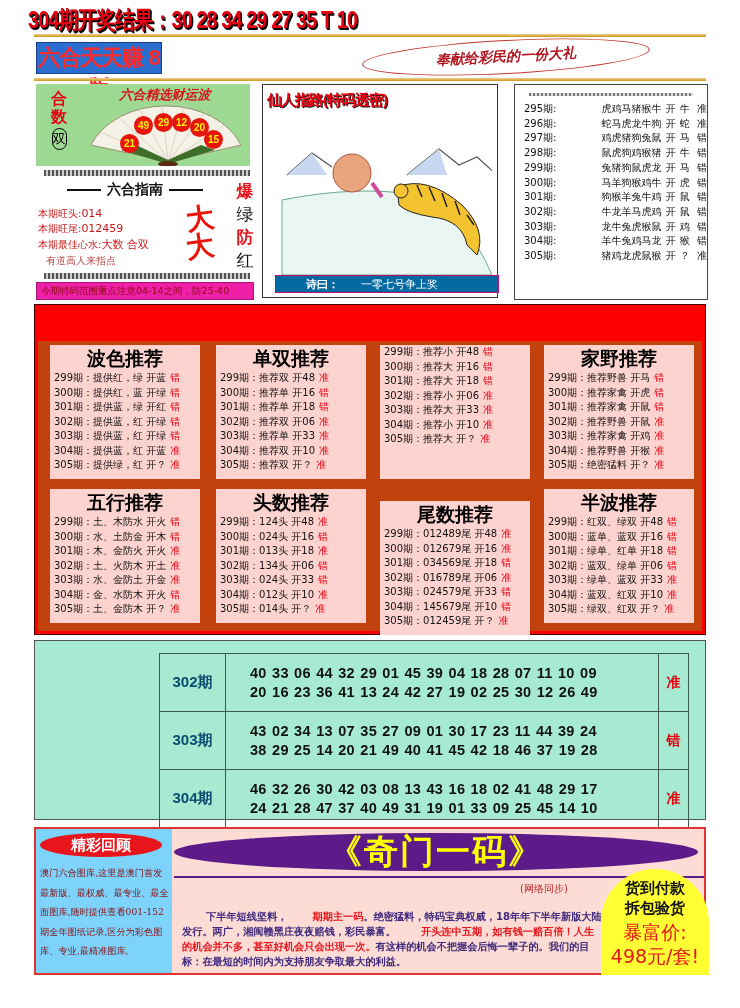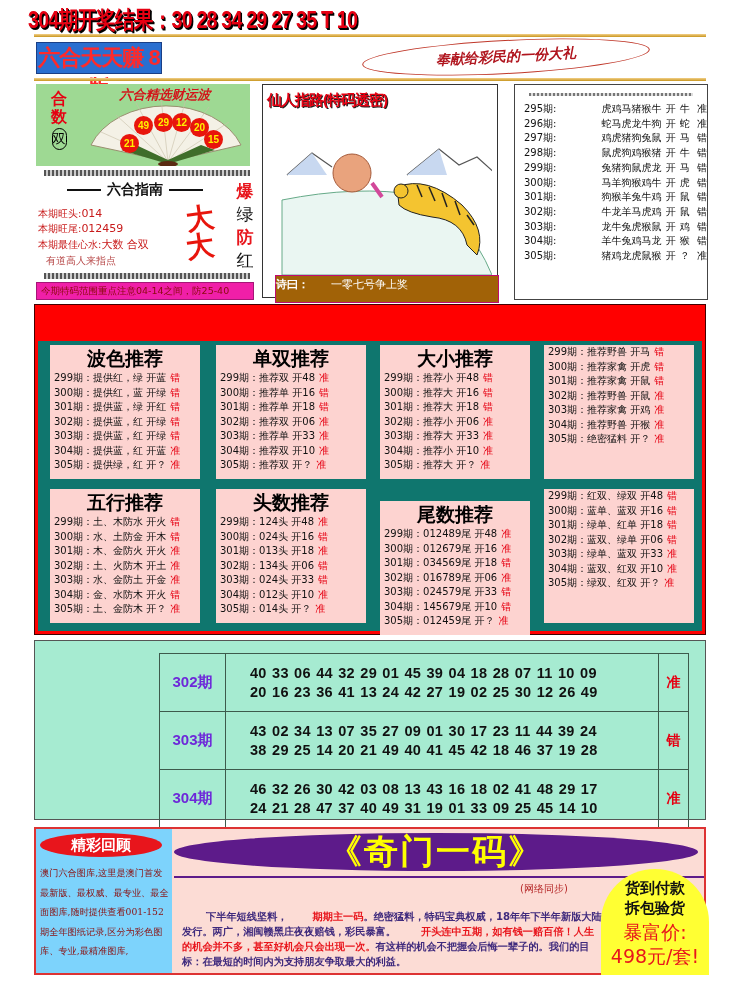--- a/index.html
+++ b/index.html
@@ -24,51 +24,51 @@
   .guide-line { position: absolute; left: 38px; font-size: 10px; color: #c81a1a; white-space: nowrap; }
   .guide-line .v { color: #c81a1a; font-size: 11px; }
   .guide-hint { position: absolute; left: 46px; top: 254px; font-size: 10px; color: #b64545; }
   .big-da { position: absolute; left: 186px; font-size: 28px; font-weight: bold; color: #e8150c; font-family: "DejaVu Serif", serif; transform: rotate(-8deg); }
   .bao-col { position: absolute; left: 234px; top: 180px; width: 22px; text-align: center; font-size: 17px; line-height: 23px; font-family: "DejaVu Serif", serif; }
   .pink-bar { position: absolute; left: 36px; top: 282px; width: 218px; height: 18px; background: #f01fa8; border: 1px solid #a51677; color: #8a0a0a; font-size: 9.5px; line-height: 16px; padding-left: 4px; white-space: nowrap; }
 
   
   .immortal { position: absolute; left: 262px; top: 84px; width: 236px; height: 214px; border: 1px solid #333; background: #fff; }
   .immortal-title { position: absolute; left: 4px; top: 6px; font-weight: bold; font-size: 15px; color: #e60012; font-family: "Liberation Sans", sans-serif; text-shadow: 1px 1px 0 #222; letter-spacing: -1px; }
-  .poem-bar { position: absolute; left: 12px; top: 190px; width: 224px; height: 28px; background: #a16207; color: #fff; font-size: 11px; line-height: 18px; border: 1px solid #bf0c70; }
+  .poem-bar { position: absolute; left: 12px; top: 190px; width: 224px; height: 18px; background: #0369a1; color: #fff; font-size: 11px; line-height: 18px; padding-left: 30px; border: 1px solid #bf0c70; }
   .poem-bar .k { margin-right: 22px; font-weight: bold; }
 
   
   .zodiac { position: absolute; left: 514px; top: 84px; width: 194px; height: 216px; border: 1px solid #444; background: #fff; }
   .zodiac-head { height: 30px; background: #2a64c9; color: #e8150c; font-weight: bold; font-size: 21px; line-height: 30px; text-align: center; text-shadow: 1px 1px 0 #fff; letter-spacing: 1px; }
   .zodiac-wavy { margin: 8px 14px 6px; height: 3px; background: repeating-linear-gradient(90deg, #777 0 2px, #ddd 2px 4px); }
   .zodiac-row { font-size: 10px; line-height: 14.7px; padding-left: 9px; white-space: nowrap; color: #111; display: flex; }
   .zodiac-row .p { width: 38px; }
   .zodiac-row .s { width: 82px; margin-left: 45px; }
   .zodiac-row .k { width: 18px; }
   .zodiac-row .o { width: 22px; }
 
   
   .rec-section { position: absolute; left: 34px; top: 304px; width: 672px; height: 331px; background: #ff0000; border: 1px solid #400; }
   .rec-banner { height: 36px; text-align: center; color: #fff; font-family: "DejaVu Serif", serif; font-weight: bold; font-style: italic; font-size: 22px; line-height: 36px; letter-spacing: 6px; text-shadow: 1px 1px 0 #000, -1px -1px 0 #000, 1px -1px 0 #000, -1px 1px 0 #000, 2px 2px 0 #000; }
-  .rec-yellow { position: absolute; left: 3px; top: 36px; width: 664px; height: 290px; background: #0f766e; }
+  .rec-yellow { position: absolute; left: 3px; top: 36px; width: 664px; height: 290px; background: #c2410c; }
   .rec-card { position: absolute; width: 150px; height: 134px; background: #fdd3d0; }
   .rec-card h3 { text-align: center; font-size: 19px; font-weight: 900; line-height: 26px; color: #000; font-family: "DejaVu Sans", sans-serif; }
   .rec-row { font-size: 10px; line-height: 14.5px; white-space: nowrap; color: #111; padding-left: 4px; }
   .rec-row .r { color: #e60012; }
 
   
   .lock-section { position: absolute; left: 34px; top: 640px; width: 672px; height: 180px; background: #a6ebd1; border: 1px solid #555; }
   .lock-chars { position: absolute; left: 12px; top: 10px; width: 76px; }
   .lock-chars .ln { font-family: "DejaVu Serif", serif; font-weight: bold; font-size: 32px; line-height: 38px; white-space: nowrap; }
   .lock-chars .a { color: #e8151c; margin-right: 6px; }
   .lock-chars .b { color: #5a2b8e; }
   .lock-table { position: absolute; left: 124px; top: 12px; width: 530px; border-collapse: collapse; }
   .lock-table td { border: 1px solid #3d5a4c; }
-  .lock-period { width: 66px; height: 58px; text-align: center; color: #6d28d9; font-weight: bold; font-size: 15px; font-family: "Liberation Sans", sans-serif; }
+  .lock-period { width: 66px; height: 58px; text-align: center; color: #0c4a6e; font-weight: bold; font-size: 15px; font-family: "Liberation Sans", sans-serif; }
   .lock-nums { padding-left: 24px; font-family: "Liberation Sans", sans-serif; font-weight: bold; font-size: 14.5px; line-height: 19px; color: #111; letter-spacing: 0.3px; word-spacing: 1px; }
   .lock-res { width: 30px; text-align: center; color: #e60012; font-weight: bold; font-size: 14px; }
 
   
   .bottom { position: absolute; left: 34px; top: 827px; width: 672px; height: 148px; border: 2px solid #d33; background: #fcdcd5; }
   .review { position: absolute; left: 0; top: 0; width: 136px; height: 144px; background: #7dd3fc; }
   .review-oval { position: absolute; left: 4px; top: 4px; width: 122px; height: 24px; border-radius: 50%; background: #e8151c; color: #fff; font-weight: bold; font-size: 15px; text-align: center; line-height: 24px; }
   .review-text { position: absolute; left: 4px; top: 34px; width: 130px; font-size: 9.2px; line-height: 19.5px; color: #8a1010; font-family: "DejaVu Serif", serif; }
   .qimen-oval { position: absolute; left: 138px; top: 4px; width: 524px; height: 38px; background: #5d1b8a; border-radius: 50%; }
   .qimen-text { position: absolute; left: 210px; top: 2px; width: 380px; text-align: center; color: #ffff00; font-weight: 900; font-size: 34px; line-height: 40px; letter-spacing: 2px; font-family: "DejaVu Sans", sans-serif; }
@@ -263,30 +263,30 @@
         <h3>单双推荐</h3>
         <div class="rec-row"><span>299期：推荐双 开48</span><span class="r" style="margin-left: 4px;">准</span></div>
         <div class="rec-row"><span>300期：推荐单 开16</span><span class="r" style="margin-left: 4px;">错</span></div>
         <div class="rec-row"><span>301期：推荐单 开18</span><span class="r" style="margin-left: 4px;">错</span></div>
         <div class="rec-row"><span>302期：推荐双 开06</span><span class="r" style="margin-left: 4px;">准</span></div>
         <div class="rec-row"><span>303期：推荐单 开33</span><span class="r" style="margin-left: 4px;">准</span></div>
         <div class="rec-row"><span>304期：推荐双 开10</span><span class="r" style="margin-left: 4px;">准</span></div>
         <div class="rec-row"><span>305期：推荐双 开？</span><span class="r" style="margin-left: 4px;">准</span></div>
       </div>
       <div class="rec-card" style="left: 342px; top: 4px;">
-        <h3>大小推荐</h3>
         <div class="rec-row"><span>299期：推荐小 开48</span><span class="r" style="margin-left: 4px;">错</span></div>
         <div class="rec-row"><span>300期：推荐大 开16</span><span class="r" style="margin-left: 4px;">错</span></div>
         <div class="rec-row"><span>301期：推荐大 开18</span><span class="r" style="margin-left: 4px;">错</span></div>
         <div class="rec-row"><span>302期：推荐小 开06</span><span class="r" style="margin-left: 4px;">准</span></div>
         <div class="rec-row"><span>303期：推荐大 开33</span><span class="r" style="margin-left: 4px;">准</span></div>
         <div class="rec-row"><span>304期：推荐小 开10</span><span class="r" style="margin-left: 4px;">准</span></div>
         <div class="rec-row"><span>305期：推荐大 开？</span><span class="r" style="margin-left: 4px;">准</span></div>
       </div>
       <div class="rec-card" style="left: 506px; top: 4px;">
+        <h3>家野推荐</h3>
         <div class="rec-row"><span>299期：推荐野兽 开马</span><span class="r" style="margin-left: 4px;">错</span></div>
         <div class="rec-row"><span>300期：推荐家禽 开虎</span><span class="r" style="margin-left: 4px;">错</span></div>
         <div class="rec-row"><span>301期：推荐家禽 开鼠</span><span class="r" style="margin-left: 4px;">错</span></div>
         <div class="rec-row"><span>302期：推荐野兽 开鼠</span><span class="r" style="margin-left: 4px;">准</span></div>
         <div class="rec-row"><span>303期：推荐家禽 开鸡</span><span class="r" style="margin-left: 4px;">准</span></div>
         <div class="rec-row"><span>304期：推荐野兽 开猴</span><span class="r" style="margin-left: 4px;">准</span></div>
         <div class="rec-row"><span>305期：绝密猛料 开？</span><span class="r" style="margin-left: 4px;">准</span></div>
       </div>
       <div class="rec-card" style="left: 12px; top: 148px;">
         <h3>五行推荐</h3>
@@ -312,20 +312,21 @@
         <h3>尾数推荐</h3>
         <div class="rec-row"><span>299期：012489尾 开48</span><span class="r" style="margin-left: 4px;">准</span></div>
         <div class="rec-row"><span>300期：012679尾 开16</span><span class="r" style="margin-left: 4px;">准</span></div>
         <div class="rec-row"><span>301期：034569尾 开18</span><span class="r" style="margin-left: 4px;">错</span></div>
         <div class="rec-row"><span>302期：016789尾 开06</span><span class="r" style="margin-left: 4px;">准</span></div>
         <div class="rec-row"><span>303期：024579尾 开33</span><span class="r" style="margin-left: 4px;">错</span></div>
         <div class="rec-row"><span>304期：145679尾 开10</span><span class="r" style="margin-left: 4px;">错</span></div>
         <div class="rec-row"><span>305期：012459尾 开？</span><span class="r" style="margin-left: 4px;">准</span></div>
       </div>
       <div class="rec-card" style="left: 506px; top: 148px;">
+        <h3>半波推荐</h3>
         <div class="rec-row"><span>299期：红双、绿双 开48</span><span class="r" style="margin-left: 4px;">错</span></div>
         <div class="rec-row"><span>300期：蓝单、蓝双 开16</span><span class="r" style="margin-left: 4px;">错</span></div>
         <div class="rec-row"><span>301期：绿单、红单 开18</span><span class="r" style="margin-left: 4px;">错</span></div>
         <div class="rec-row"><span>302期：蓝双、绿单 开06</span><span class="r" style="margin-left: 4px;">错</span></div>
         <div class="rec-row"><span>303期：绿单、蓝双 开33</span><span class="r" style="margin-left: 4px;">准</span></div>
         <div class="rec-row"><span>304期：蓝双、红双 开10</span><span class="r" style="margin-left: 4px;">准</span></div>
         <div class="rec-row"><span>305期：绿双、红双 开？</span><span class="r" style="margin-left: 4px;">准</span></div>
       </div>
     </div>
 </div>

